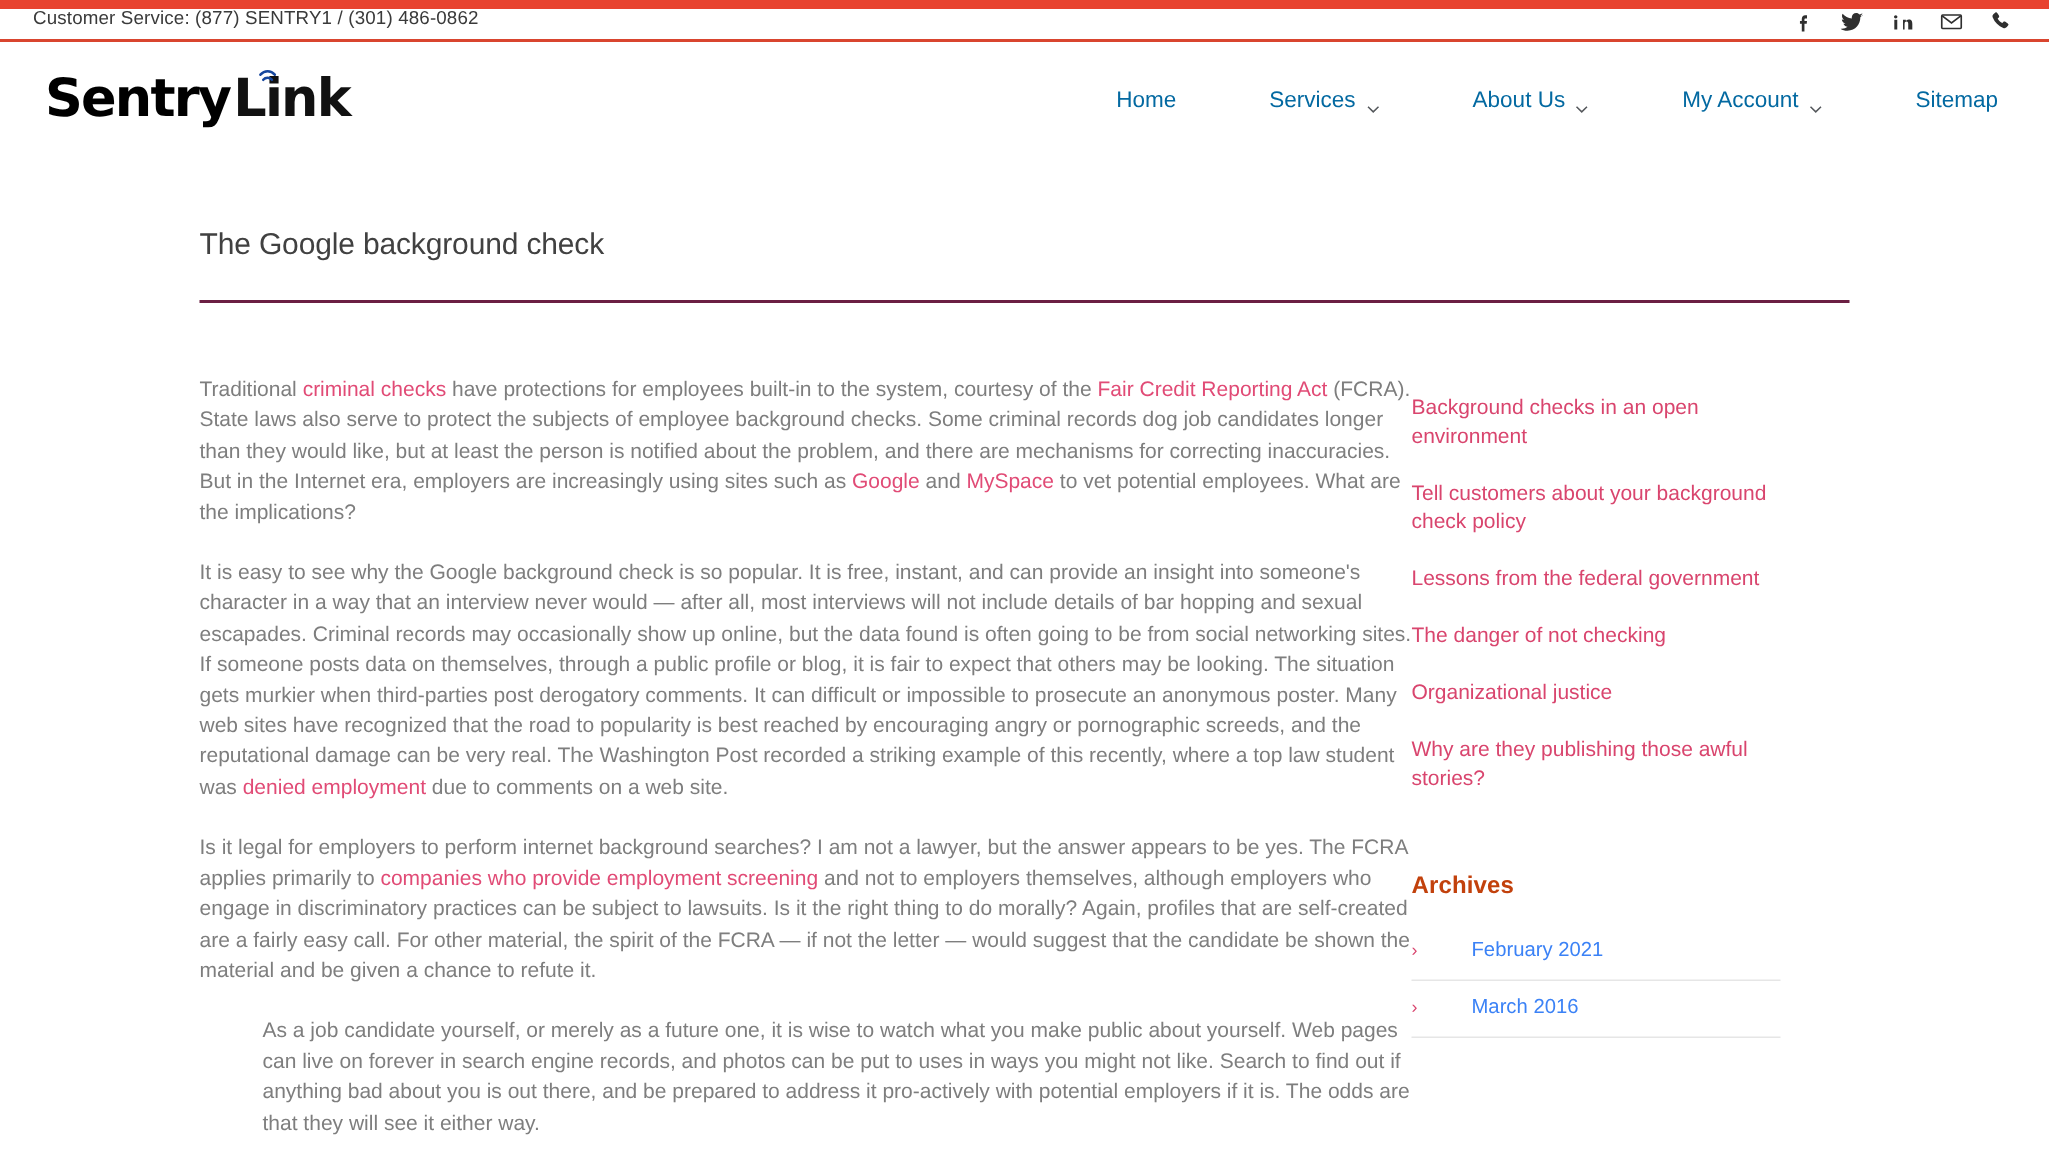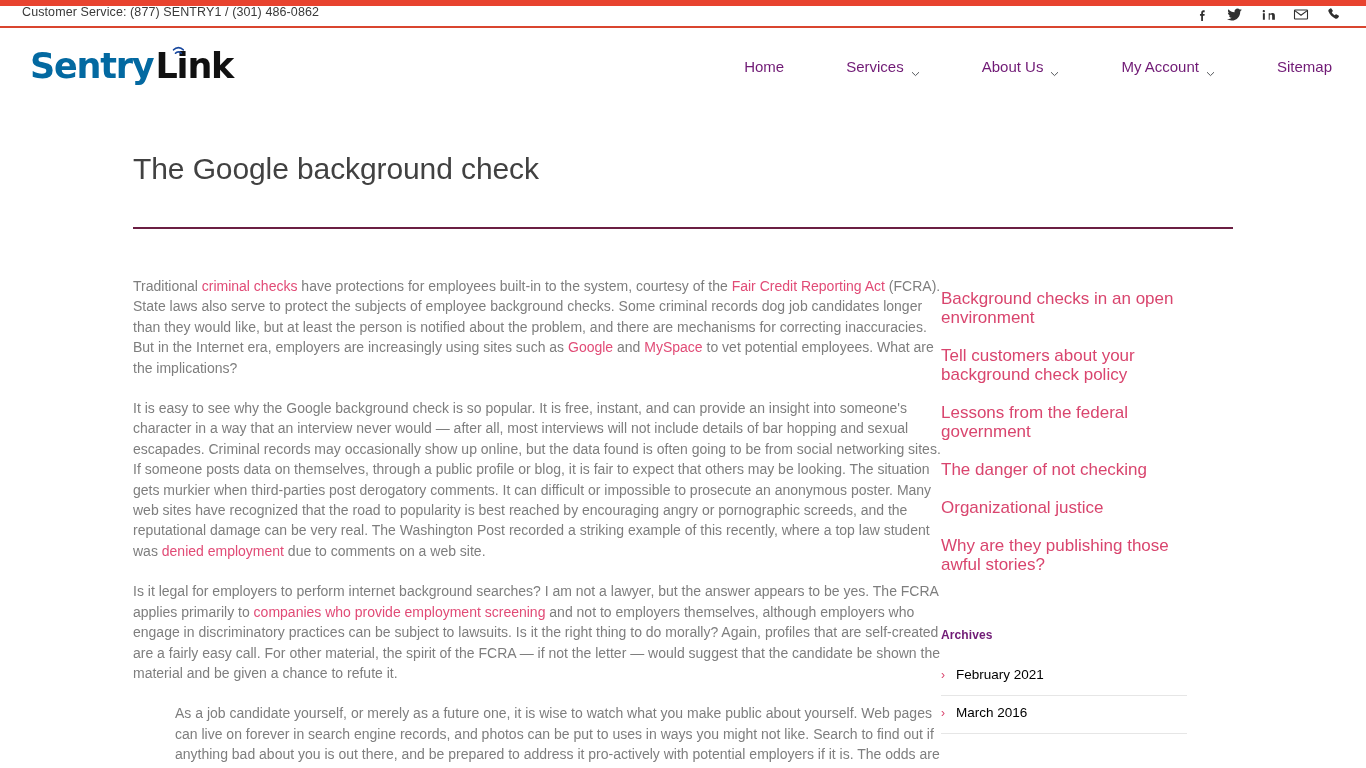--- a/index.html
+++ b/index.html
@@ -63,38 +63,38 @@
     cursor: pointer;
     user-select: none;
   }
   .logo-text {
     font-family: "DejaVu Sans", sans-serif;
     font-size: 35px;
     font-weight: bold;
     letter-spacing: -1.2px;
     line-height: 1;
   }
-  .logo-sentry { color: #0369a1; }
+  .logo-sentry { color: #000000; }
   .logo-link   { color: #111111; margin-left: 2px; }
   .logo-wifi {
     position: absolute;
     left: 140px;
     top: -5px;
     width: 22px; height: 18px;
   }
 
   .nav {
     margin-left: auto;
     display: flex;
     align-items: center;
     gap: 0px;
   }
   .nav-item {
     font-size: 15px;
-    color: #701a75;
+    color: #0369a1;
     padding: 0 31px;
     display: flex;
     align-items: center;
     gap: 7px;
     cursor: pointer;
     white-space: nowrap;
     line-height: 1;
   }
   .nav-item:last-child { padding-right: 10px; }
   .caret {
@@ -103,25 +103,25 @@
     position: relative;
     top: 1px;
   }
 
   
   .title-wrap {
     padding: 48px 0 0 0;
     margin: 0 133px;
   }
   .page-title {
-    font-size: 30px;
+    font-size: 20px;
     font-weight: normal;
     color: #414141;
     margin: 0;
-    padding-bottom: 41px;
+    padding-bottom: 25px;
     border-bottom: 2px solid #6b1f43;
     letter-spacing: -.1px;
   }
 
   
   .content-row {
     display: flex;
     margin: 0 133px;
     padding-top: 47px;
   }
@@ -152,34 +152,34 @@
 
   
   .widget-title {
     font-size: 16px;
     color: #3f3f3f;
     font-weight: normal;
     margin: 0 0 30px 0;
     letter-spacing: .1px;
   }
   .widget-title.small {
-    font-size: 12px;
+    font-size: 16px;
     font-weight: bold;
-    color: #701a75;
+    color: #c2410c;
     margin-bottom: 16px;
   }
   .recent-list {
     list-style: none;
     margin: 0 0 54px 0;
     padding: 0;
   }
   .recent-list li { margin-bottom: 19px; }
   .recent-list li:last-child { margin-bottom: 0; }
   .recent-link {
-    font-size: 17px;
+    font-size: 14px;
     line-height: 19px;
     color: #d9456e;
     text-decoration: none;
     cursor: pointer;
     display: block;
   }
   .archive-list {
     list-style: none;
     margin: 0; padding: 0;
   }
@@ -193,22 +193,23 @@
   }
   .arch-chev {
     color: #d9456e;
     font-size: 12px;
     line-height: 1;
     display: inline-block;
     width: 7px;
   }
   .archive-label {
     font-size: 13.5px;
-    color: #000000;
+    color: #3b82f6;
     text-decoration: none;
+    margin-left: 25px;
   }
 </style>
 </head>
 <body>
 
 <div class="topbar-accent"></div>
 
 <div class="topbar">
   <div class="topbar-phone">Customer Service: (877) SENTRY1 / (301) 486-0862</div>
   <div class="social-list">

